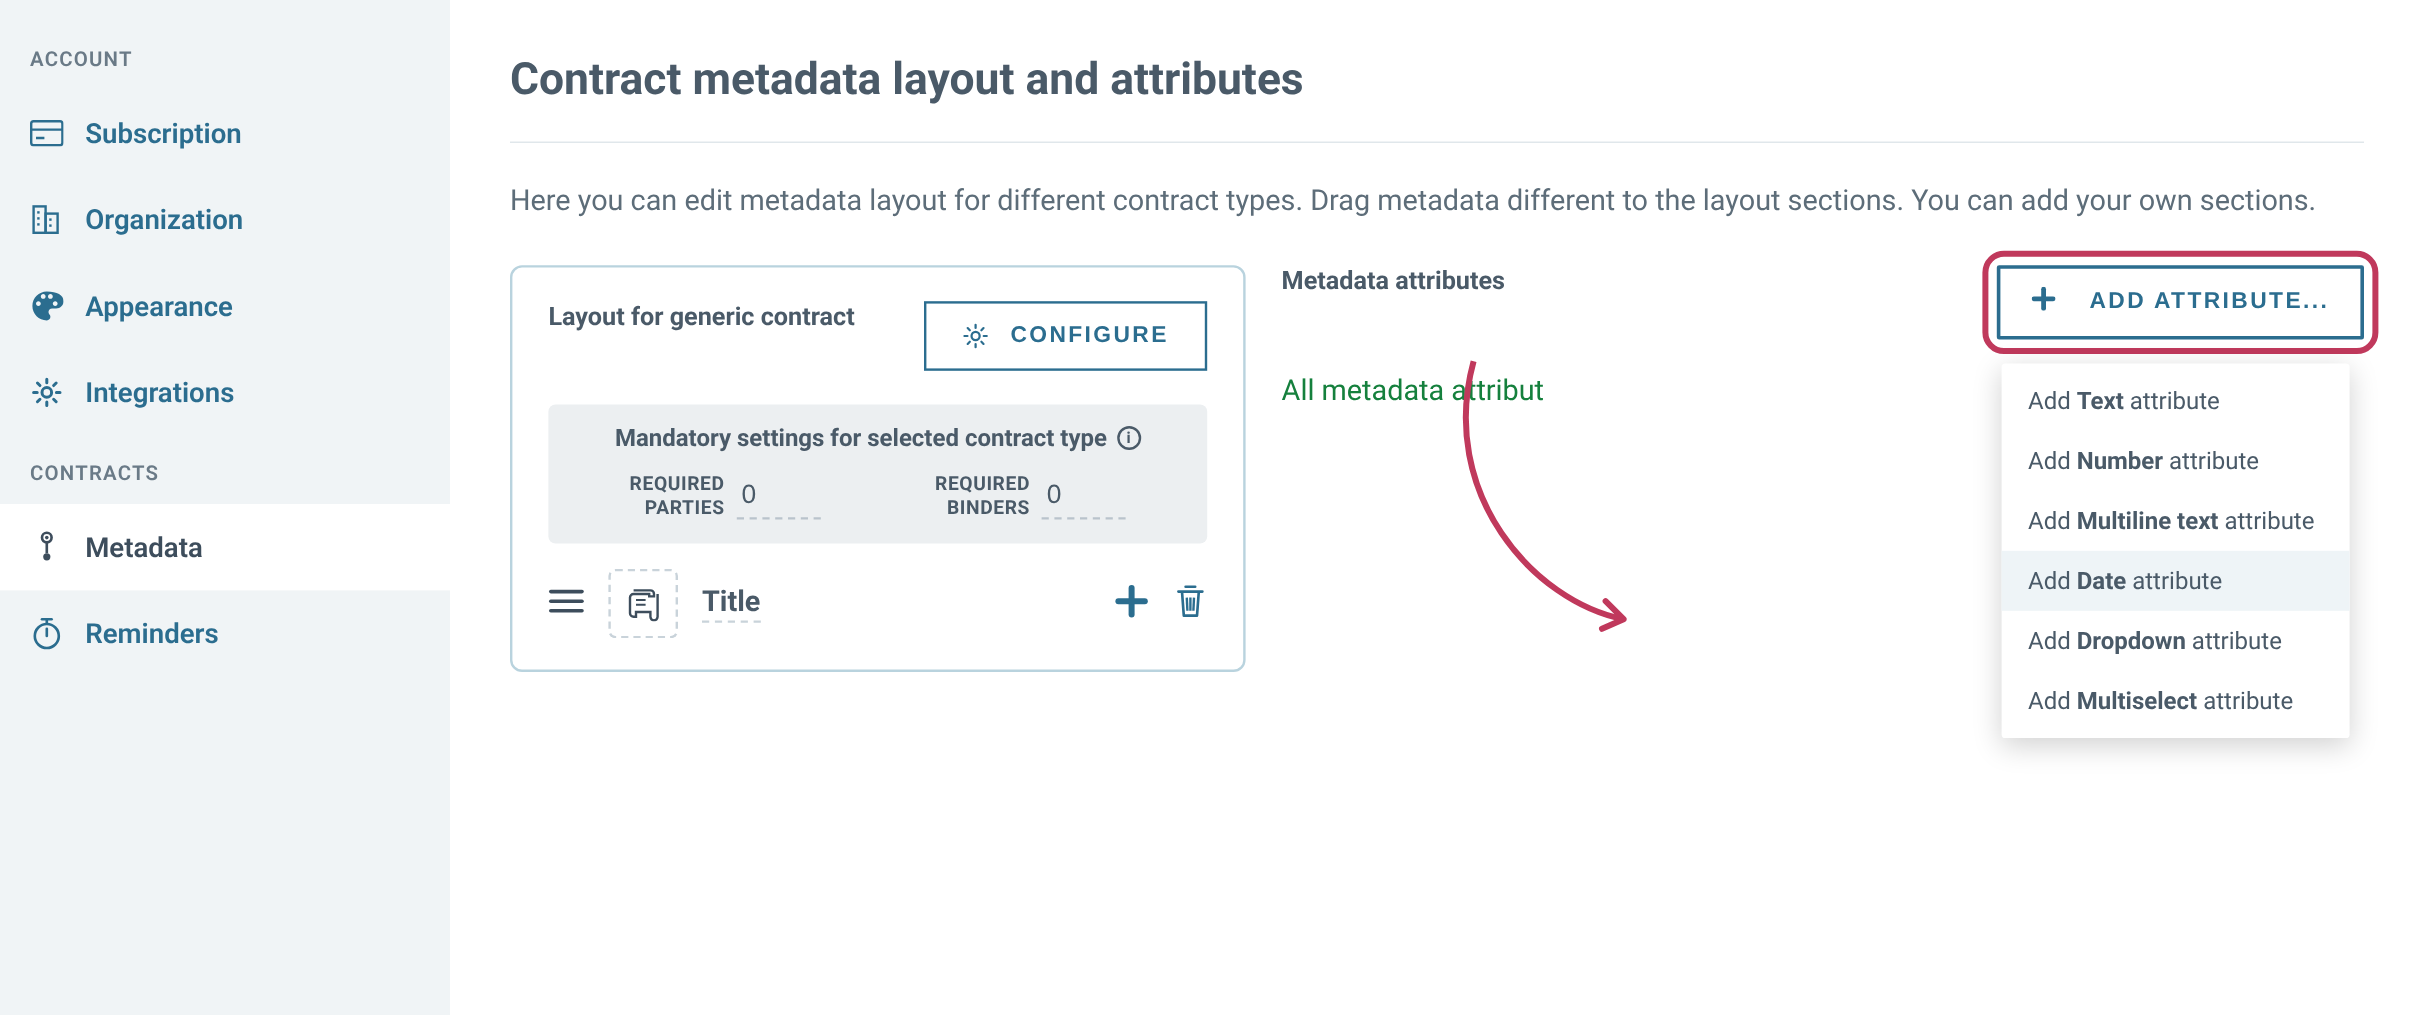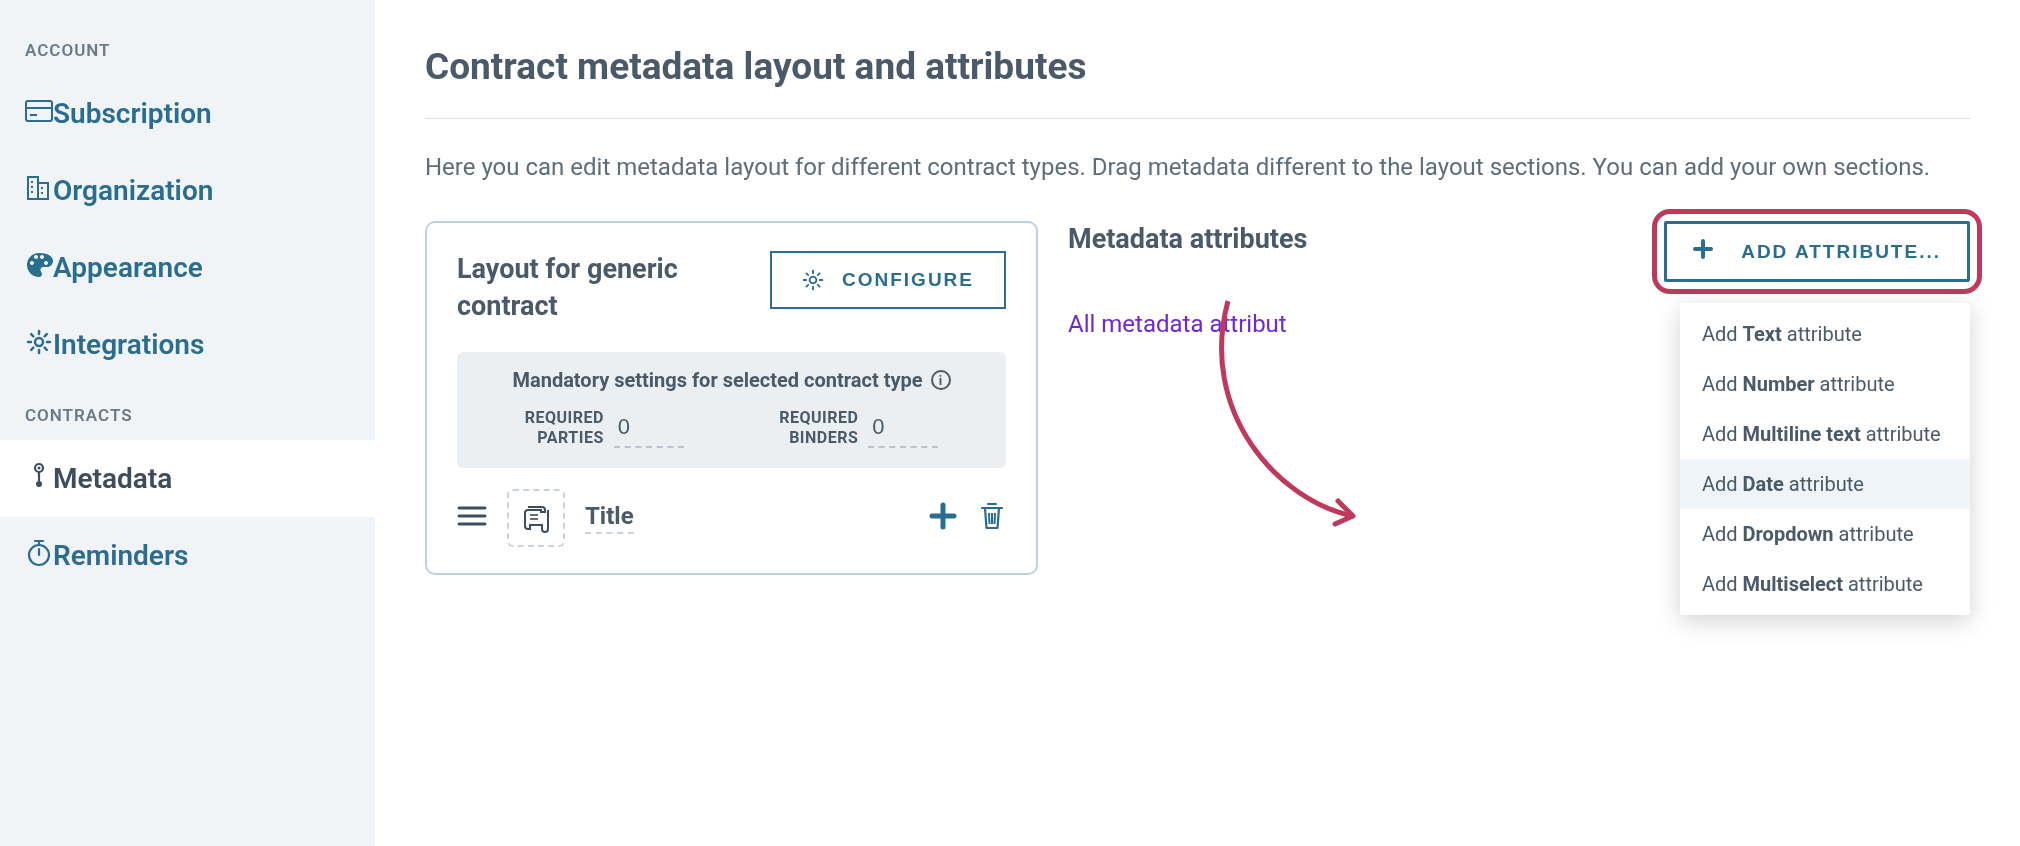--- a/index.html
+++ b/index.html
@@ -22,23 +22,24 @@
     }
     .sidebar-section-label {
       font-size: 17px;
       font-weight: 600;
       color: #6a7a87;
       letter-spacing: 1px;
       padding: 0 25px 15px 25px;
     }
     .sidebar-item {
       display: flex;
-      align-items: flex-start;
+      align-items: flex-end;
+      gap: 18px;
       padding: 22px 25px;
-      font-size: 28px;
+      font-size: 23px;
       font-weight: 600;
       color: #2b6d8f;
       cursor: pointer;
     }
     .sidebar-item.active {
       background: #ffffff;
       color: #3d4d5c;
     }
     .sidebar-item .icon {
       width: 28px;
@@ -87,21 +88,21 @@
       padding: 28px 30px 20px 30px;
     }
     .panel-header {
       display: flex;
       justify-content: space-between;
       align-items: flex-start;
       margin-bottom: 28px;
       gap: 20px;
     }
     .panel-title {
-      font-size: 27px;
+      font-size: 21px;
       font-weight: 700;
       color: #4a5a68;
       line-height: 1.35;
     }
     .configure-btn {
       border: 2px solid #2b6d8f;
       background: #fff;
       color: #2b6d8f;
       font-size: 19px;
       font-weight: 700;
@@ -232,27 +233,27 @@
     }
     .highlight-ring {
       position: absolute;
       top: -12px; left: -12px; right: -12px; bottom: -12px;
       border: 5px solid #c0395c;
       border-radius: 18px;
       pointer-events: none;
     }
     .attrs-desc {
       font-size: 24px;
-      color: #6d28d9;
+      color: #15803d;
     }
     
     
     .dropdown {
       position: absolute;
-      right: 0;
+      right: 12px;
       top: 82px;
       width: 290px;
       background: #fff;
       box-shadow: 0 6px 24px rgba(0,0,0,0.18);
       border-radius: 3px;
       padding: 6px 0;
       z-index: 5;
     }
     .dropdown-item {
       padding: 13px 22px;

